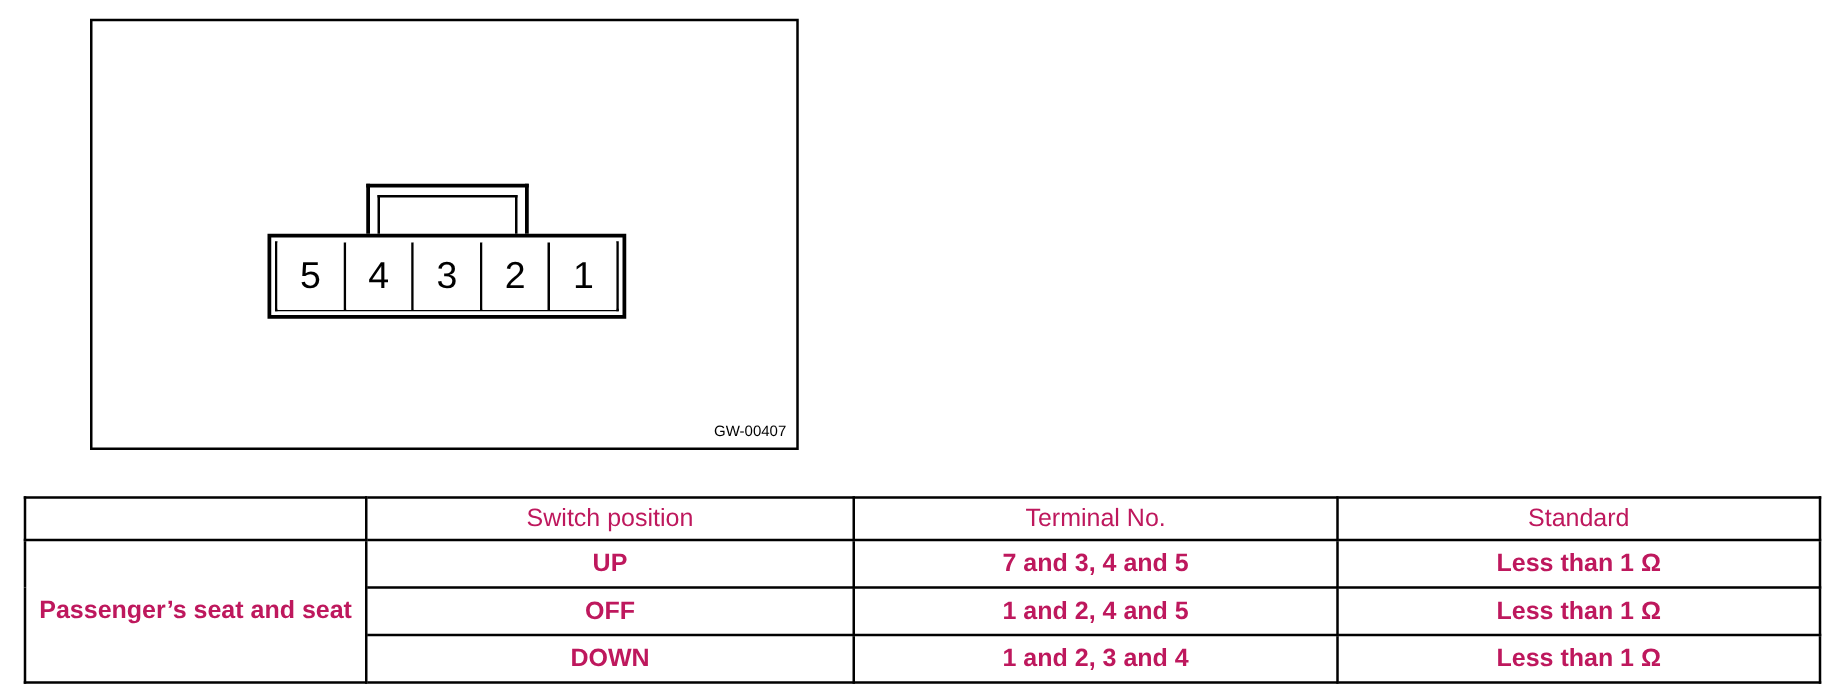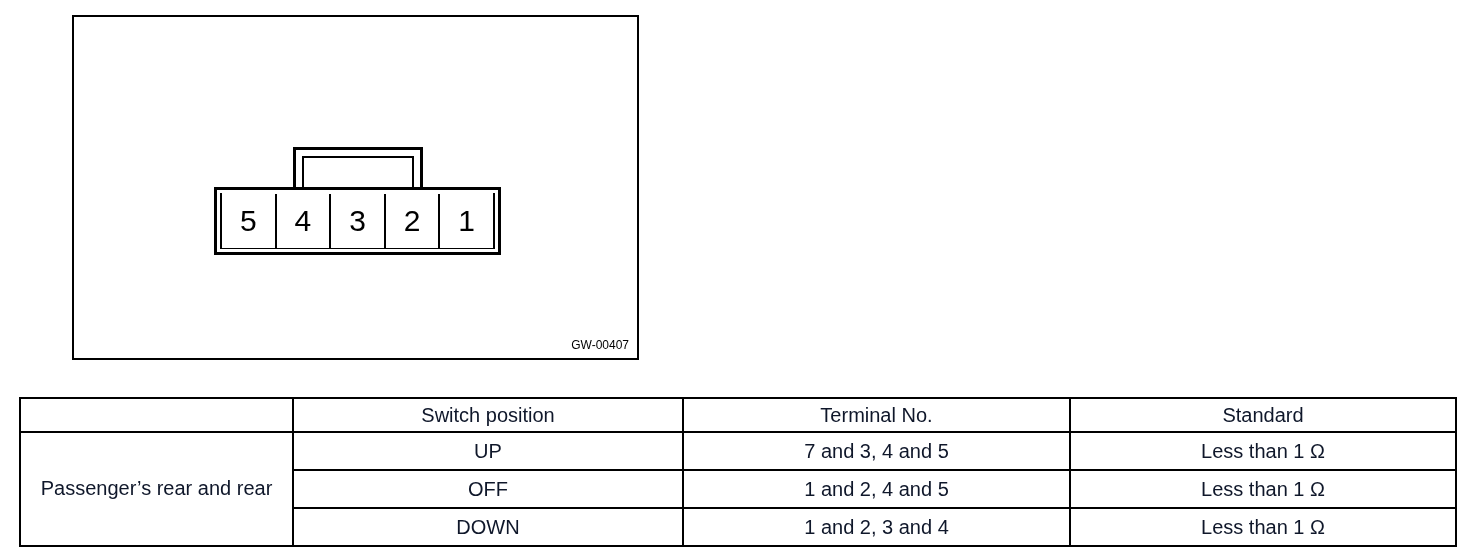--- a/index.html
+++ b/index.html
@@ -134,25 +134,25 @@
     background: #fff;
   }
   #inspection-table td,
   #inspection-table th {
     border: 2px solid #000;
     font-weight: normal;
     font-size: 20px;
     text-align: center;
     vertical-align: middle;
     padding: 0;
-    color: #0f172a;
+    color: #be185d;
     background: #fff;
   }
   #inspection-table th { height: 32px; }
-  #inspection-table td { height: 36px; }
+  #inspection-table td { height: 36px; font-weight: bold; }
   .col-name     { width: 273px; }
   .col-position { width: 390px; }
   .col-terminal { width: 387px; }
   .col-standard { width: 386px; }
 
   .name-cell {
     line-height: 1.28;
     padding: 0 6px;
   }
   .blank-head { border-top-color: #000; }
@@ -190,21 +190,21 @@
   <thead>
     <tr>
       <th class="blank-head"></th>
       <th>Switch position</th>
       <th>Terminal No.</th>
       <th>Standard</th>
     </tr>
   </thead>
   <tbody>
     <tr>
-      <td class="name-cell" rowspan="3">Passenger’s rear and rear</td>
+      <td class="name-cell" rowspan="3">Passenger’s seat and seat</td>
       <td>UP</td>
       <td>7 and 3, 4 and 5</td>
       <td>Less than 1 Ω</td>
     </tr>
     <tr>
       <td>OFF</td>
       <td>1 and 2, 4 and 5</td>
       <td>Less than 1 Ω</td>
     </tr>
     <tr>

